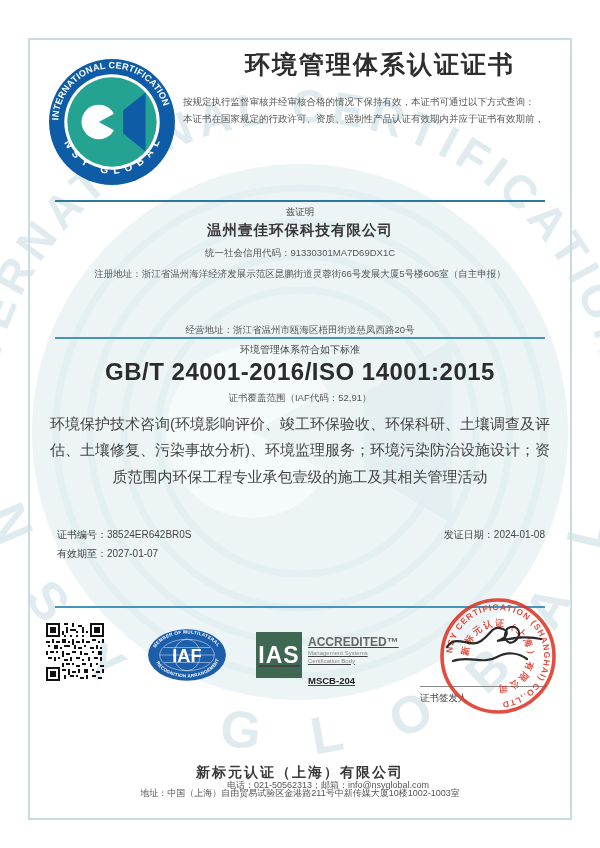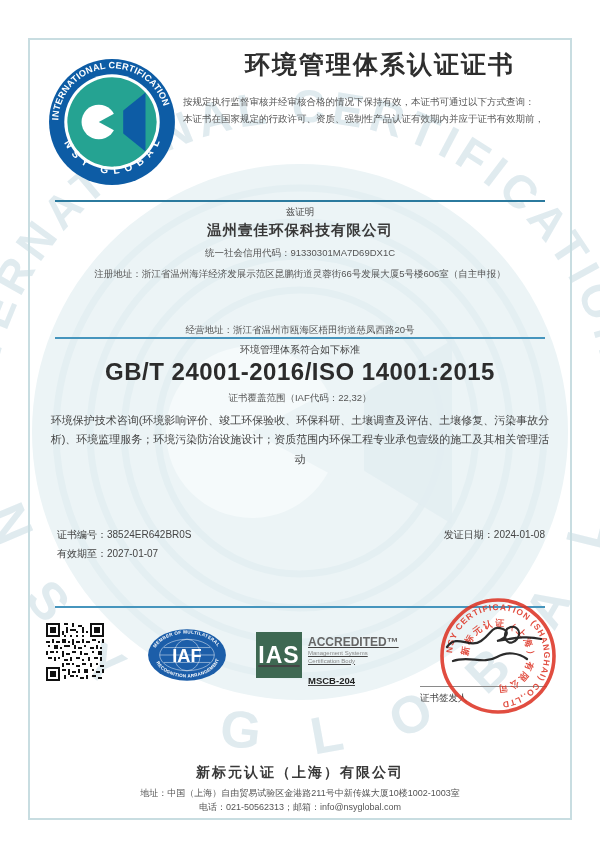--- a/index.html
+++ b/index.html
@@ -25,41 +25,41 @@
   
   .certify-label{top:206px;font-size:9.5px;color:#444;z-index:2;}
   .company{top:221px;font-size:14.5px;font-weight:bold;color:#383838;letter-spacing:1px;z-index:2;}
   .credit{top:247px;font-size:9.5px;color:#555;z-index:2;}
   .regaddr{top:268px;font-size:9.5px;color:#555;z-index:2;}
   .opaddr{top:284px;font-size:9.5px;color:#555;z-index:2;margin-top:40px;}
   
   .std-header{top:343px;font-size:10px;color:#444;z-index:2;}
   .std-code{top:358px;font-size:24px;font-weight:bold;color:#2c2c2c;letter-spacing:.5px;z-index:2;}
   .coverage{top:392px;font-size:9.5px;color:#555;z-index:2;}
-  .scope{left:46px;top:411px;width:508px;text-align:center;font-size:11px;line-height:1.75;color:#444;z-index:2;}
+  .scope{left:46px;top:411px;width:508px;text-align:center;font-size:15px;line-height:1.75;color:#444;z-index:2;}
   
   .info{left:57px;top:526px;width:488px;font-size:10px;color:#444;z-index:2;}
   .info .row{display:flex;justify-content:space-between;line-height:1.85;}
   
   .qr{left:46px;top:623px;width:58px;height:58px;z-index:2;}
   .iaf{left:145px;top:626px;width:84px;height:58px;z-index:2;}
   .ias{left:256px;top:632px;width:160px;height:48px;display:flex;z-index:2;text-decoration:underline;}
   .ias-box{width:46px;height:46px;background:#3e6852;color:#fff;display:flex;align-items:center;
            justify-content:center;font-size:23px;font-weight:bold;letter-spacing:1px;}
   .ias-text{margin-left:6px;padding-top:3px;line-height:1.25;}
   .ias-l1{font-size:12px;font-weight:bold;color:#666;}
   .ias-l2,.ias-l3{font-size:6px;color:#888;}
   .ias-l4{font-size:9.5px;font-weight:bold;color:#222;margin-top:10px;}
   .stamp{left:437px;top:595px;width:122px;height:122px;z-index:3;}
   .sign-line{left:420px;top:686px;width:127px;height:1px;background:#8a8a8a;z-index:2;}
   .signer{left:420px;top:692px;width:127px;font-size:9.5px;color:#444;z-index:2;}
   
   .f-company{top:764px;font-size:14px;font-weight:bold;color:#383838;letter-spacing:2px;z-index:2;}
   .f-addr{top:787px;font-size:9px;color:#555;z-index:2;}
-  .f-contact{top:801px;font-size:9px;color:#555;z-index:2;}
+  .f-contact{top:779px;font-size:9px;color:#555;z-index:2;padding-left:28px;}
 </style>
 </head>
 <body>
 
 <svg class="abs wm" width="600" height="848" viewBox="0 0 600 848">
   <defs>
     <path id="wmTop" d="M-10,432 a310,310 0 0,1 620,0"></path>
     <path id="wmBot" d="M-20,432 a320,320 0 0,0 640,0"></path>
   </defs>
   <circle cx="300" cy="432" r="268" fill="#ecf4f6"></circle>
@@ -110,21 +110,21 @@
 <div class="abs center certify-label">兹证明</div>
 <div class="abs center company">温州壹佳环保科技有限公司</div>
 <div class="abs center credit">统一社会信用代码：91330301MA7D69DX1C</div>
 <div class="abs center regaddr">注册地址：浙江省温州海洋经济发展示范区昆鹏街道灵蓉街66号发展大厦5号楼606室（自主申报）</div>
 <div class="abs center opaddr">经营地址：浙江省温州市瓯海区梧田街道慈凤西路20号</div>
 
 <div class="abs sep sep2"></div>
 
 <div class="abs center std-header">环境管理体系符合如下标准</div>
 <div class="abs center std-code">GB/T 24001-2016/ISO 14001:2015</div>
-<div class="abs center coverage">证书覆盖范围（IAF代码：22,32）</div>
+<div class="abs center coverage">证书覆盖范围（IAF代码：52,91）</div>
 <div class="abs scope">环境保护技术咨询(环境影响评价、竣工环保验收、环保科研、土壤调查及评估、土壤修复、污染事故分析)、环境监理服务；环境污染防治设施设计；资质范围内环保工程专业承包壹级的施工及其相关管理活动</div>
 
 <div class="abs info">
   <div class="row">
     <span>证书编号：38524ER642BR0S</span>
     <span>发证日期：2024-01-08</span>
   </div>
   <div class="row">
     <span>有效期至：2027-01-07</span>
   </div>

